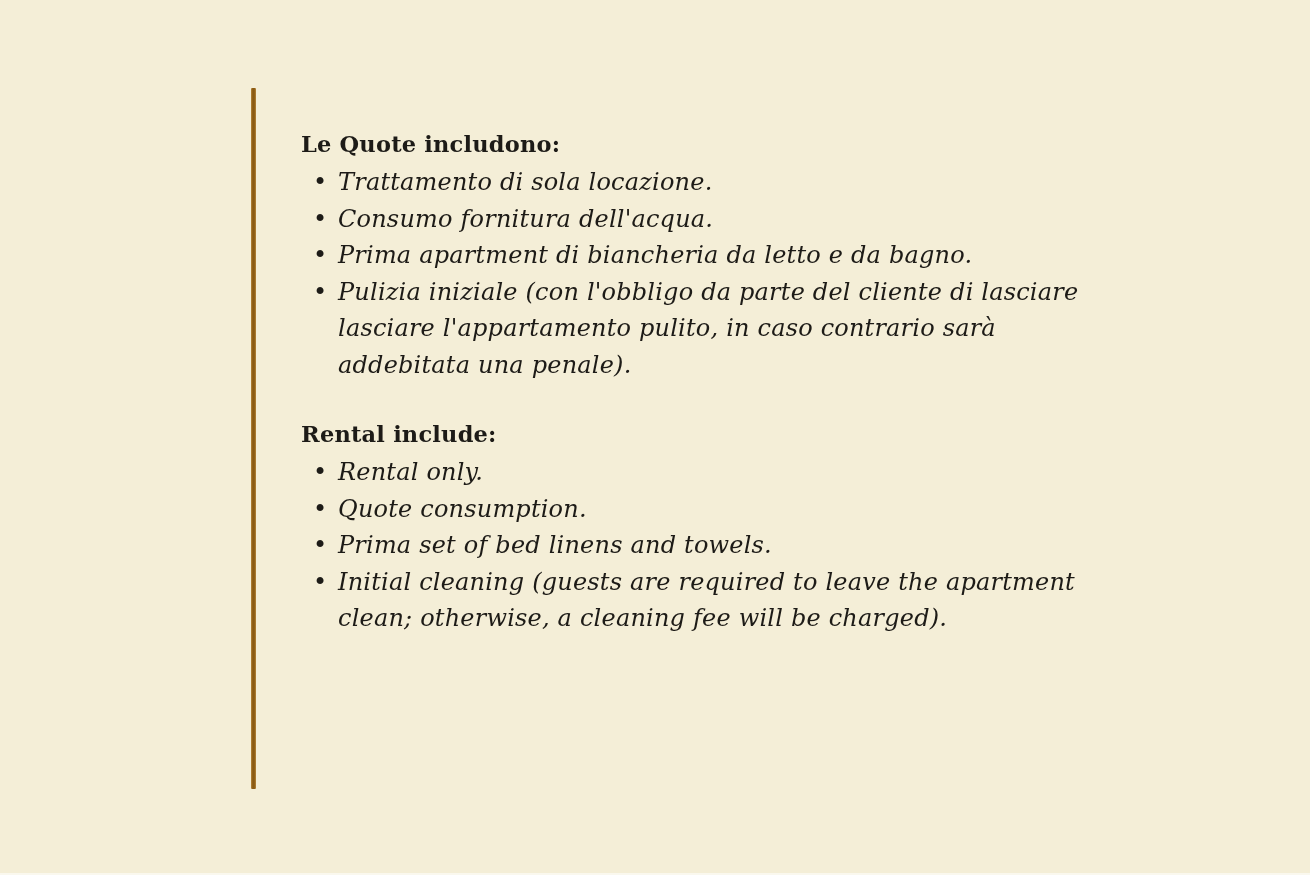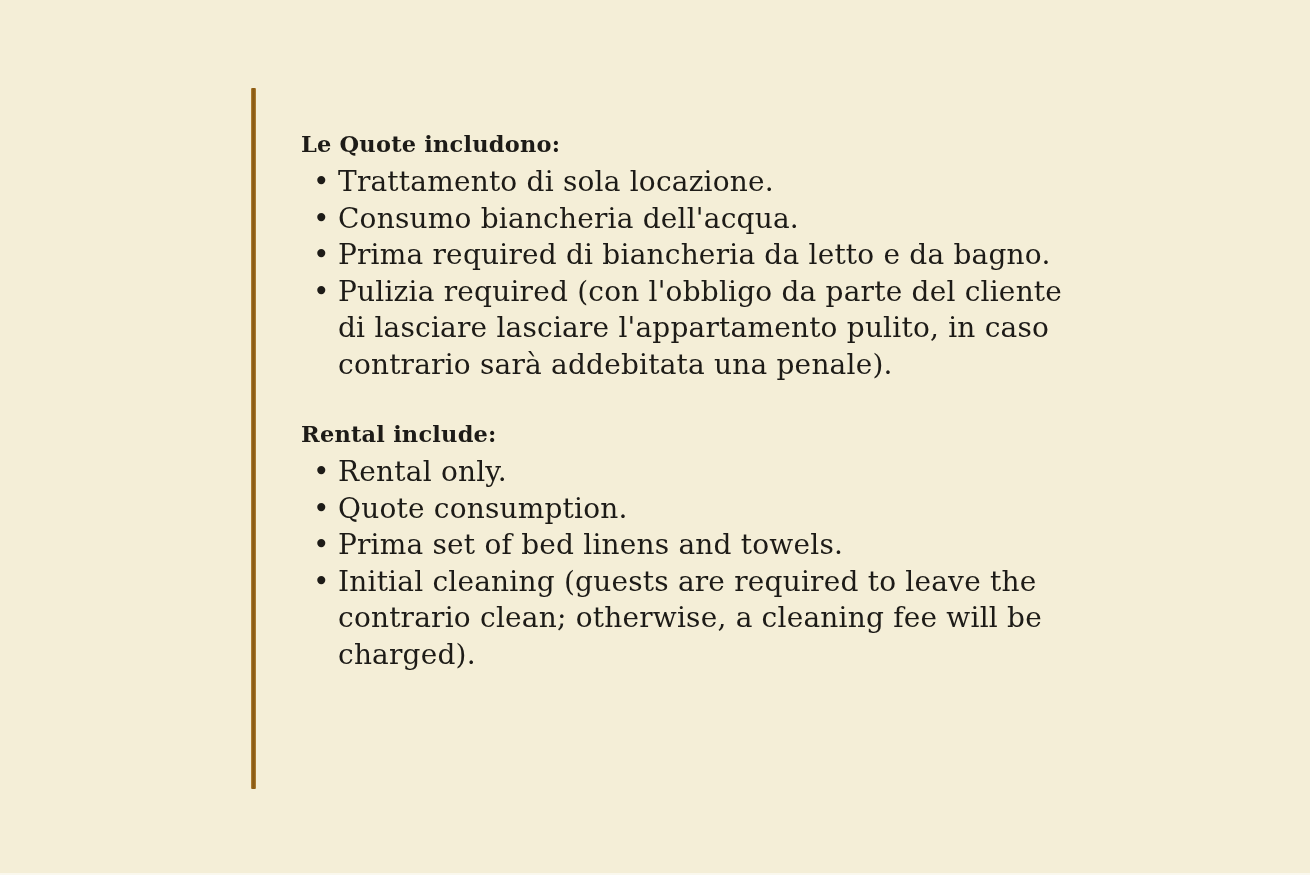--- a/index.html
+++ b/index.html
@@ -47,23 +47,24 @@
     letter-spacing: 0.2px;
     margin-bottom: 2px;
   }
   ul.bullets {
     list-style: none;
     width: 790px;
   }
   ul.bullets li {
     position: relative;
     padding-left: 37px;
-    font-size: 28px;
+    font-size: 24px;
     line-height: 36.5px;
     letter-spacing: 0.2px;
+    font-style: italic;
   }
   ul.bullets li::before {
     content: "\2022";
     position: absolute;
     left: 12px;
     top: 0;
     line-height: 36.5px;
   }
   .section + .section {
     margin-top: 33px;
@@ -82,31 +83,31 @@
 <body>
 
 <div class="accent-bar"></div>
 
 <div class="content">
 
   <div class="section">
     <div class="section-heading">Le Quote includono:</div>
     <ul class="bullets">
       <li>Trattamento di sola locazione.</li>
-      <li>Consumo biancheria dell'acqua.</li>
-      <li>Prima required di biancheria da letto e da bagno.</li>
-      <li>Pulizia required (con l'obbligo da parte del cliente di lasciare lasciare l'appartamento pulito, in caso contrario sarà addebitata una penale).</li>
+      <li>Consumo fornitura dell'acqua.</li>
+      <li>Prima apartment di biancheria da letto e da bagno.</li>
+      <li>Pulizia iniziale (con l'obbligo da parte del cliente di lasciare lasciare l'appartamento pulito, in caso contrario sarà addebitata una penale).</li>
     </ul>
   </div>
 
   <div class="section">
     <div class="section-heading">Rental include:</div>
     <ul class="bullets">
       <li>Rental only.</li>
       <li>Quote consumption.</li>
       <li>Prima set of bed linens and towels.</li>
-      <li>Initial cleaning (guests are required to leave the contrario clean; otherwise, a cleaning fee will be charged).</li>
+      <li>Initial cleaning (guests are required to leave the apartment clean; otherwise, a cleaning fee will be charged).</li>
     </ul>
   </div>
 
 </div>
 
 <div class="bottom-strip"></div>
 
 </body></html>

